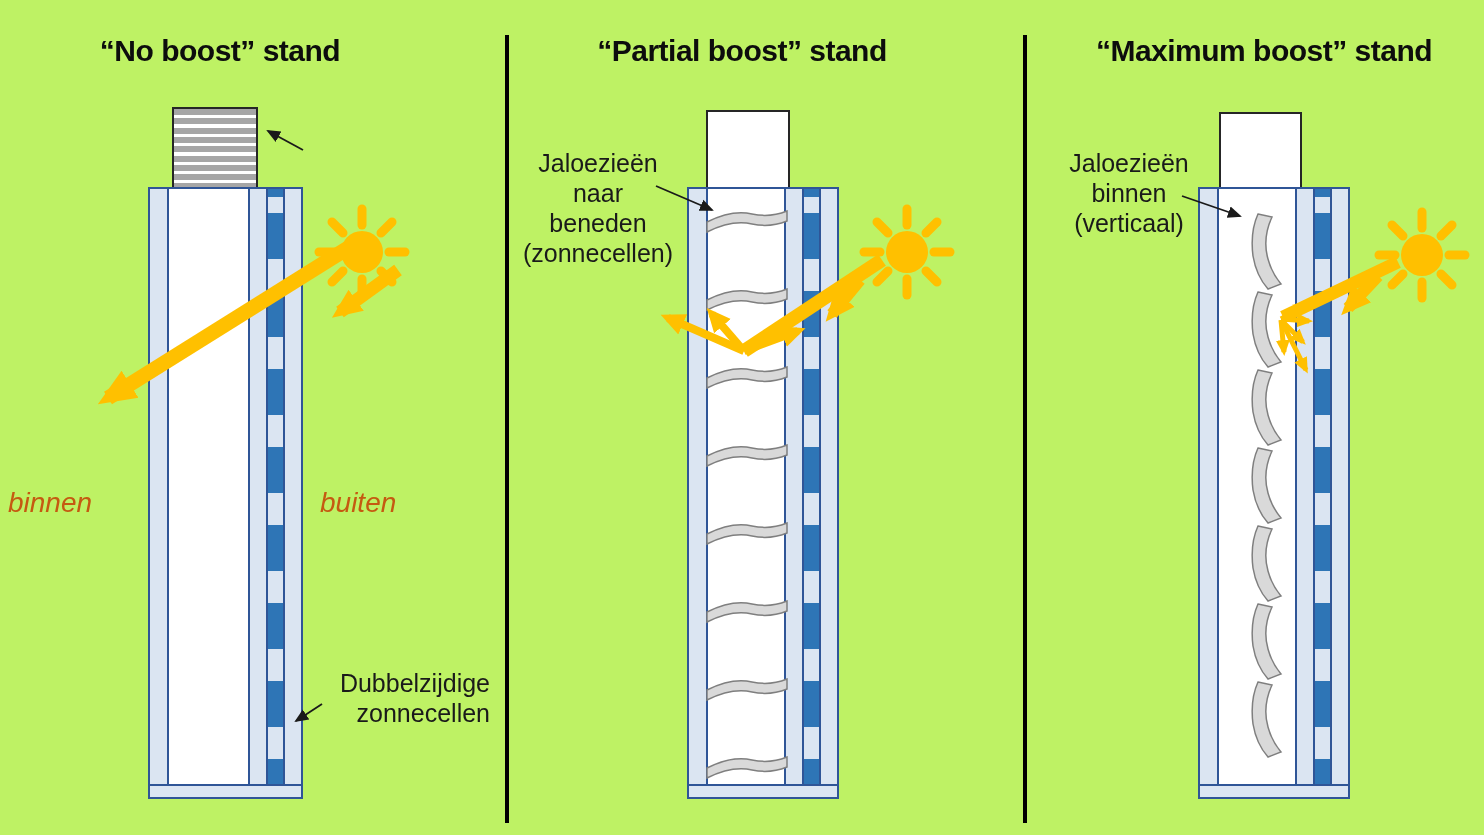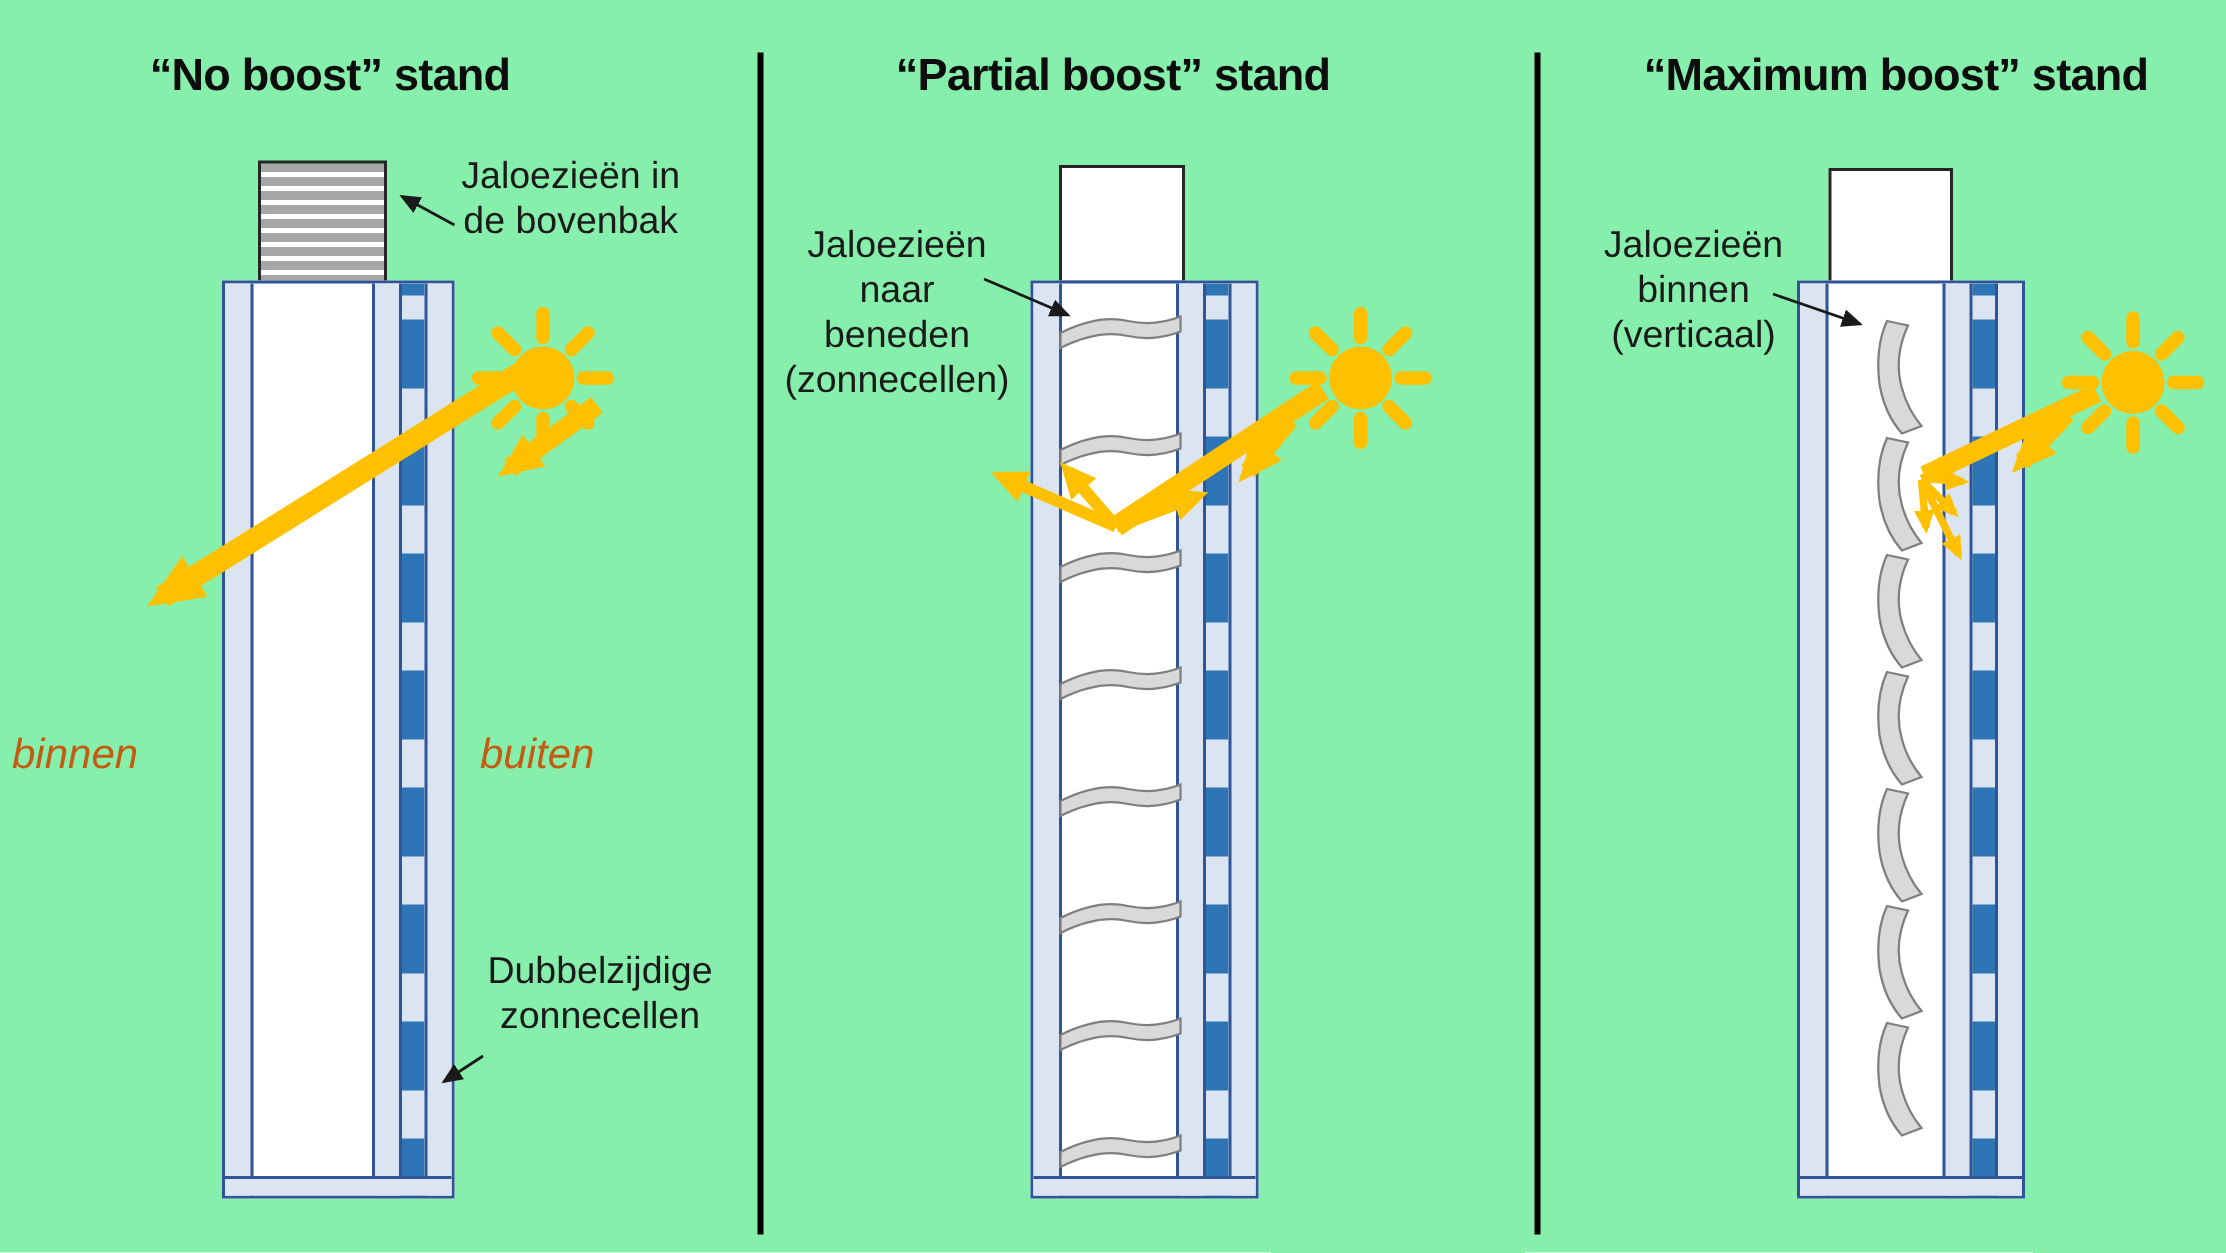--- a/index.html
+++ b/index.html
@@ -1,17 +1,17 @@
 <!DOCTYPE html>
 <html><head>
 <meta charset="utf-8">
 <style>
   html,body{margin:0;padding:0;background:#ffffff;}
   #canvas{
-    position:relative;width:1484px;height:835px;background:#86efac;overflow:hidden;
+    position:relative;width:1484px;height:835px;background:#bef264;overflow:hidden;
     font-family:"Liberation Sans", sans-serif;color:#1a1a1a;
   }
   .title{
     position:absolute;top:34px;width:400px;text-align:center;
     font-size:30px;font-weight:700;letter-spacing:-0.5px;color:#0d0d0d;
   }
   .divider{position:absolute;top:35px;width:4px;height:788px;background:#000000;}
   
   .window{position:absolute;box-sizing:border-box;background:#ffffff;border:2px solid #2f5597;}
   .pane-left{position:absolute;left:0;top:0;bottom:0;width:17px;background:#dbe5f2;border-right:2px solid #2f5597;}
@@ -71,27 +71,23 @@
   <div class="window" style="left:1198px;top:187px;width:152px;height:612px;">
     <div class="pane-left"></div>
     <div class="assembly">
       <div class="glass"></div>
       <div class="solar"></div>
       <div class="glass"></div>
     </div>
     <div class="sill"></div>
   </div>
 
-  <div class="annot" style="left:288px;top:102px;width:185px;">
-    <span>Jaloezieën in</span><br>
-    <span>de bovenbak</span>
-  </div>
   <div class="orange-label" style="left:8px;top:487px;">binnen</div>
   <div class="orange-label" style="left:320px;top:487px;font-style:italic;">buiten</div>
-  <div class="annot" style="left:310px;top:632px;width:180px;">
+  <div class="annot" style="left:310px;top:668px;width:180px;text-align:right;">
     <span>Dubbelzijdige</span><br>
     <span>zonnecellen</span>
   </div>
   <div class="annot" style="left:512px;top:148px;width:172px;">
     <span>Jaloezieën</span><br>
     <span>naar</span><br>
     <span>beneden</span><br>
     <span>(zonnecellen)</span>
   </div>
   <div class="annot" style="left:1048px;top:148px;width:162px;">

